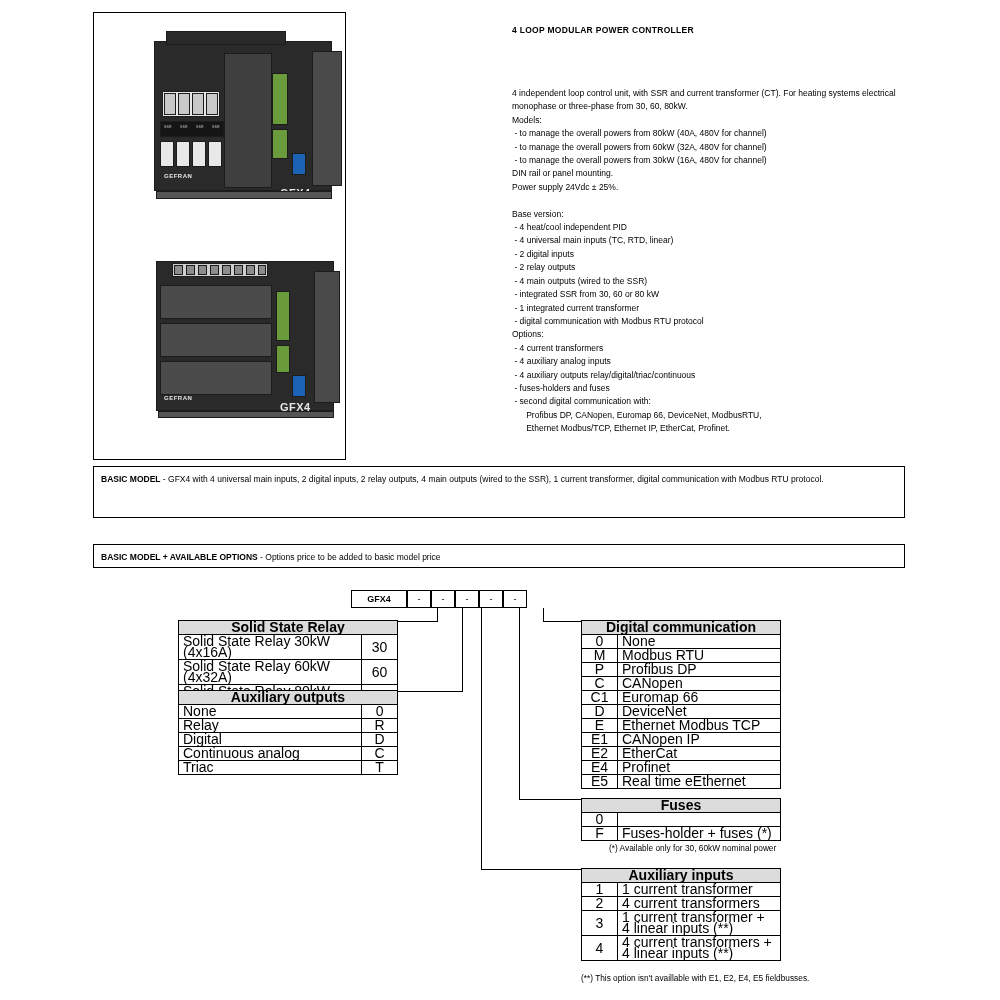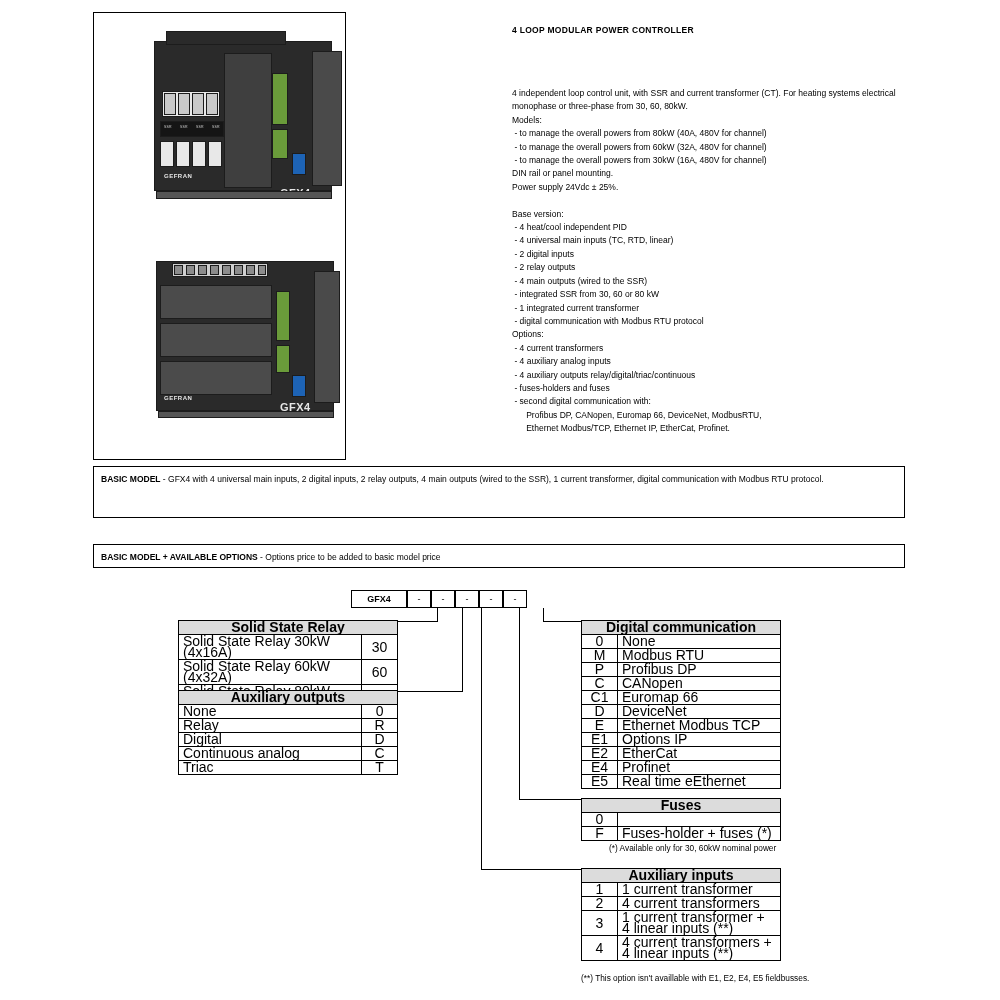--- a/index.html
+++ b/index.html
@@ -369,21 +369,21 @@
     <tr>
       <td class="code">D</td>
       <td class="name">DeviceNet</td>
     </tr>
     <tr>
       <td class="code">E</td>
       <td class="name">Ethernet Modbus TCP</td>
     </tr>
     <tr>
       <td class="code">E1</td>
-      <td class="name">Options IP</td>
+      <td class="name">CANopen IP</td>
     </tr>
     <tr>
       <td class="code">E2</td>
       <td class="name">EtherCat</td>
     </tr>
     <tr>
       <td class="code">E4</td>
       <td class="name">Profinet</td>
     </tr>
     <tr>

